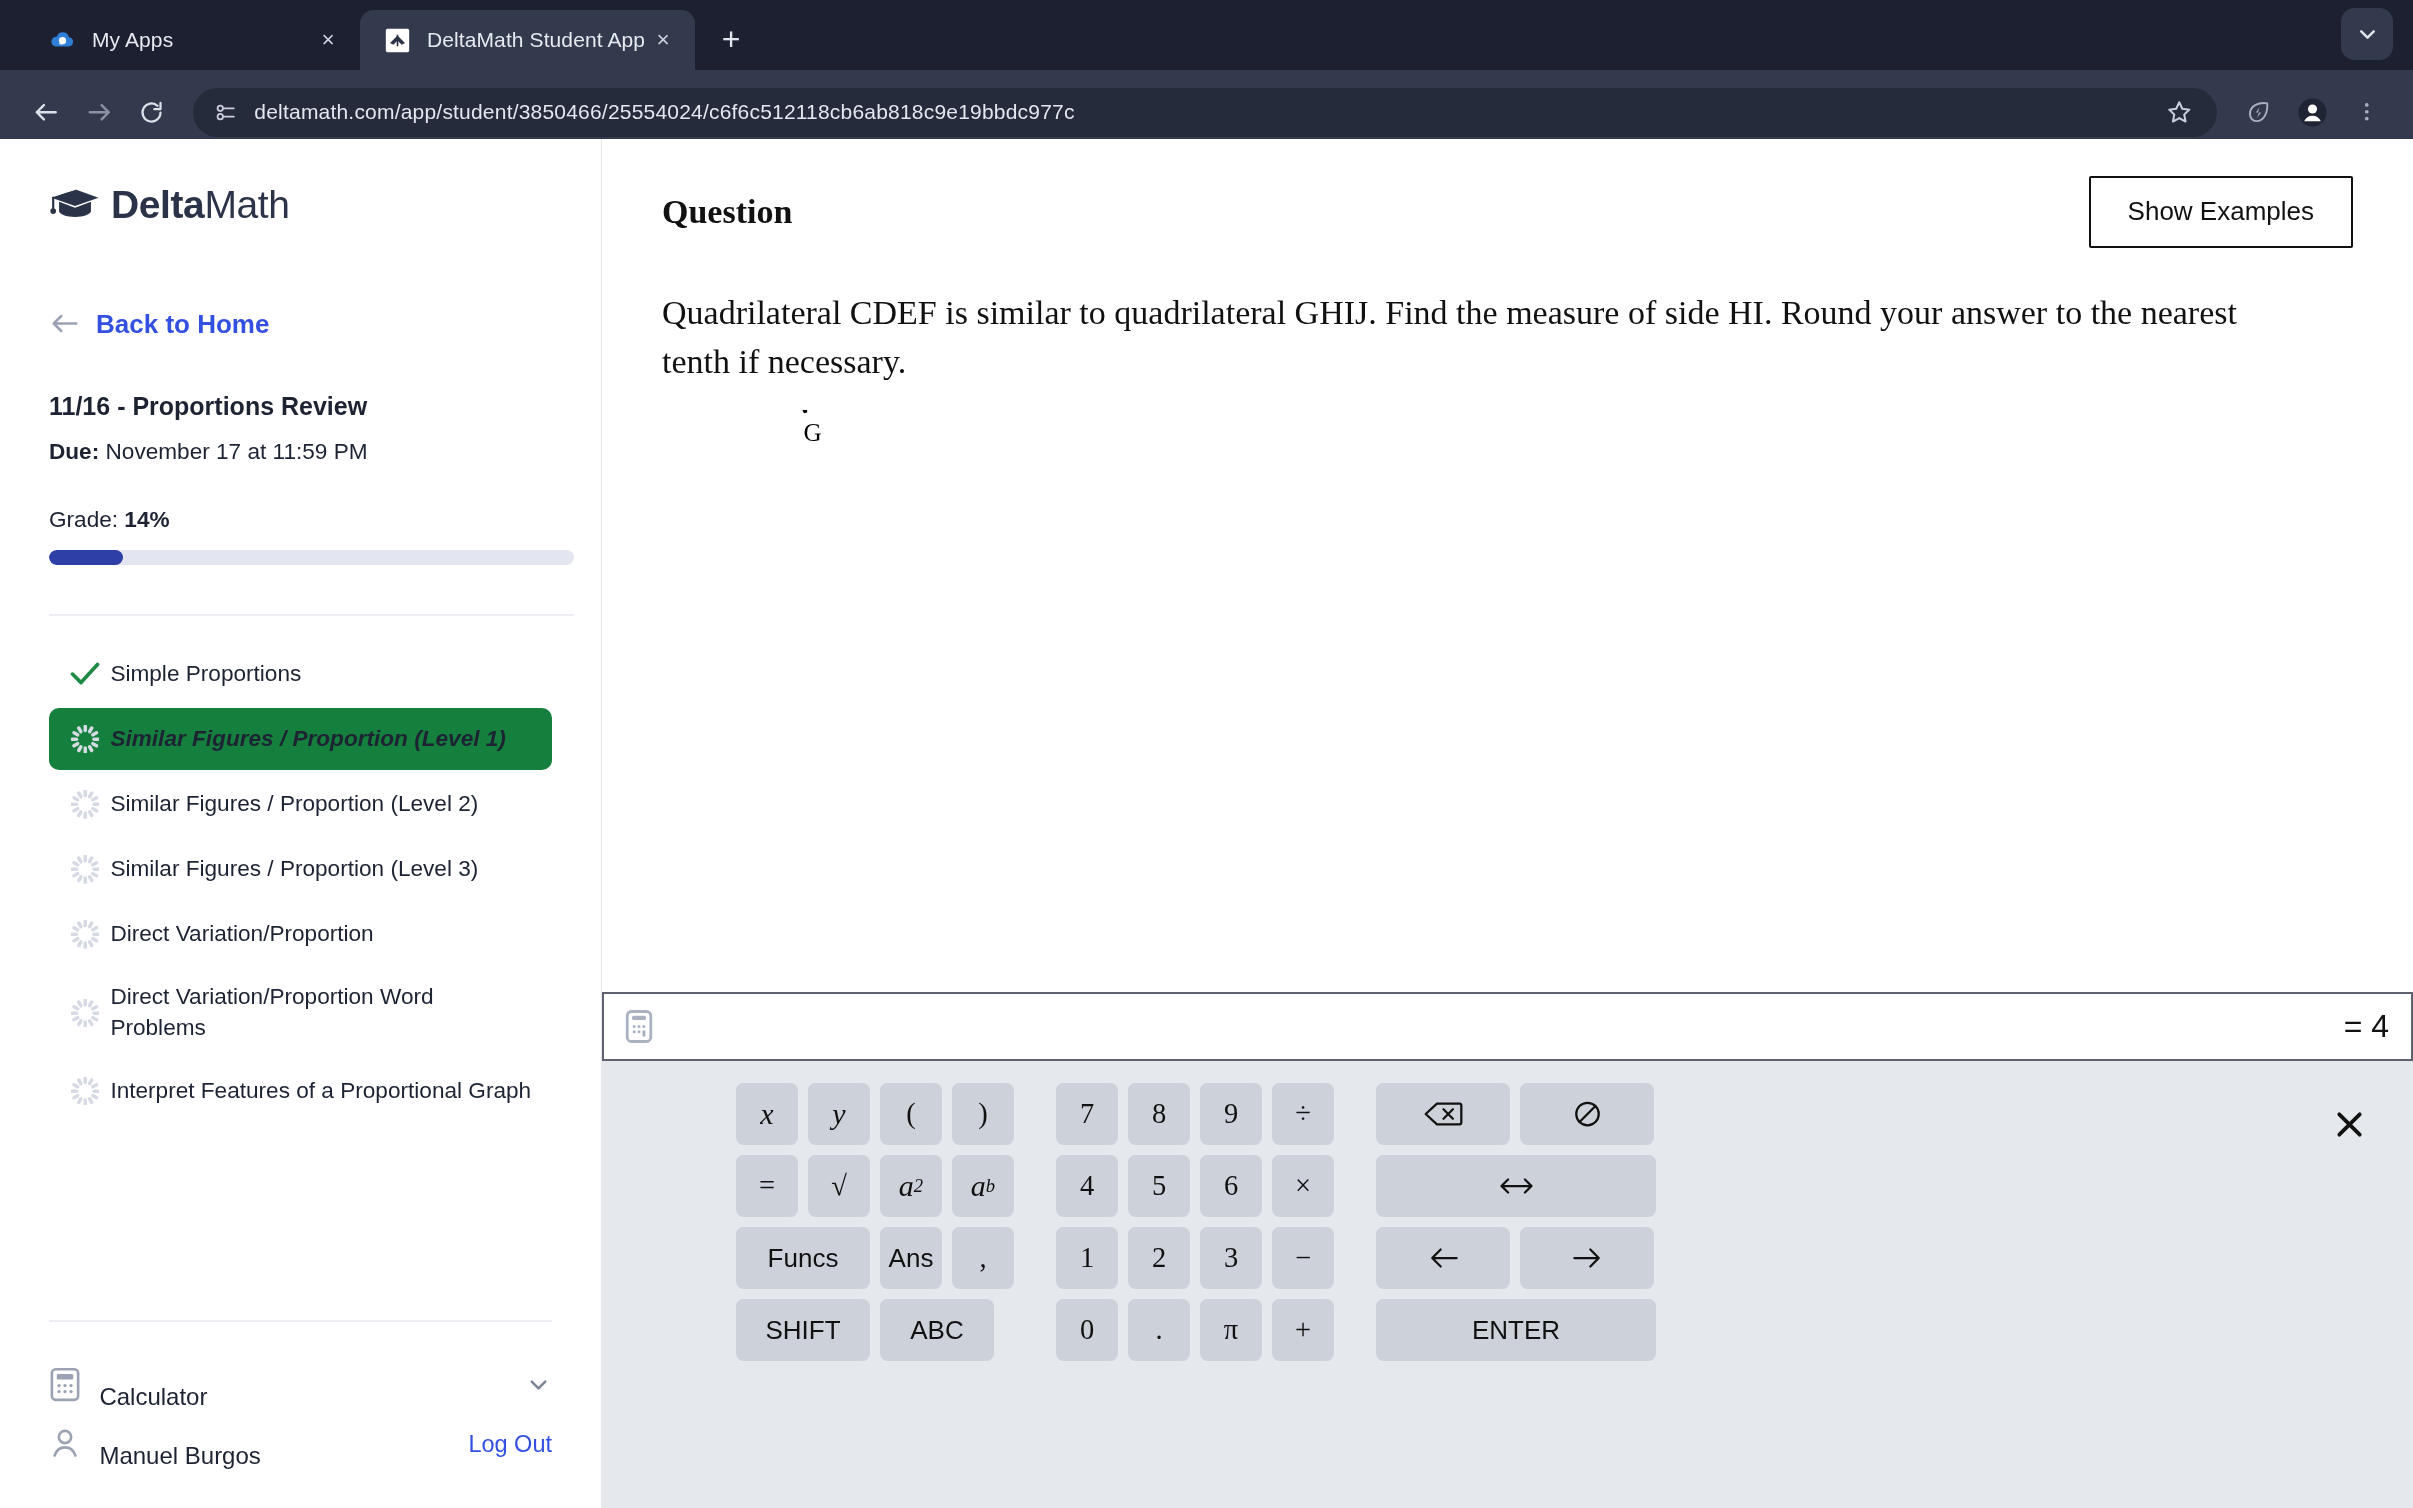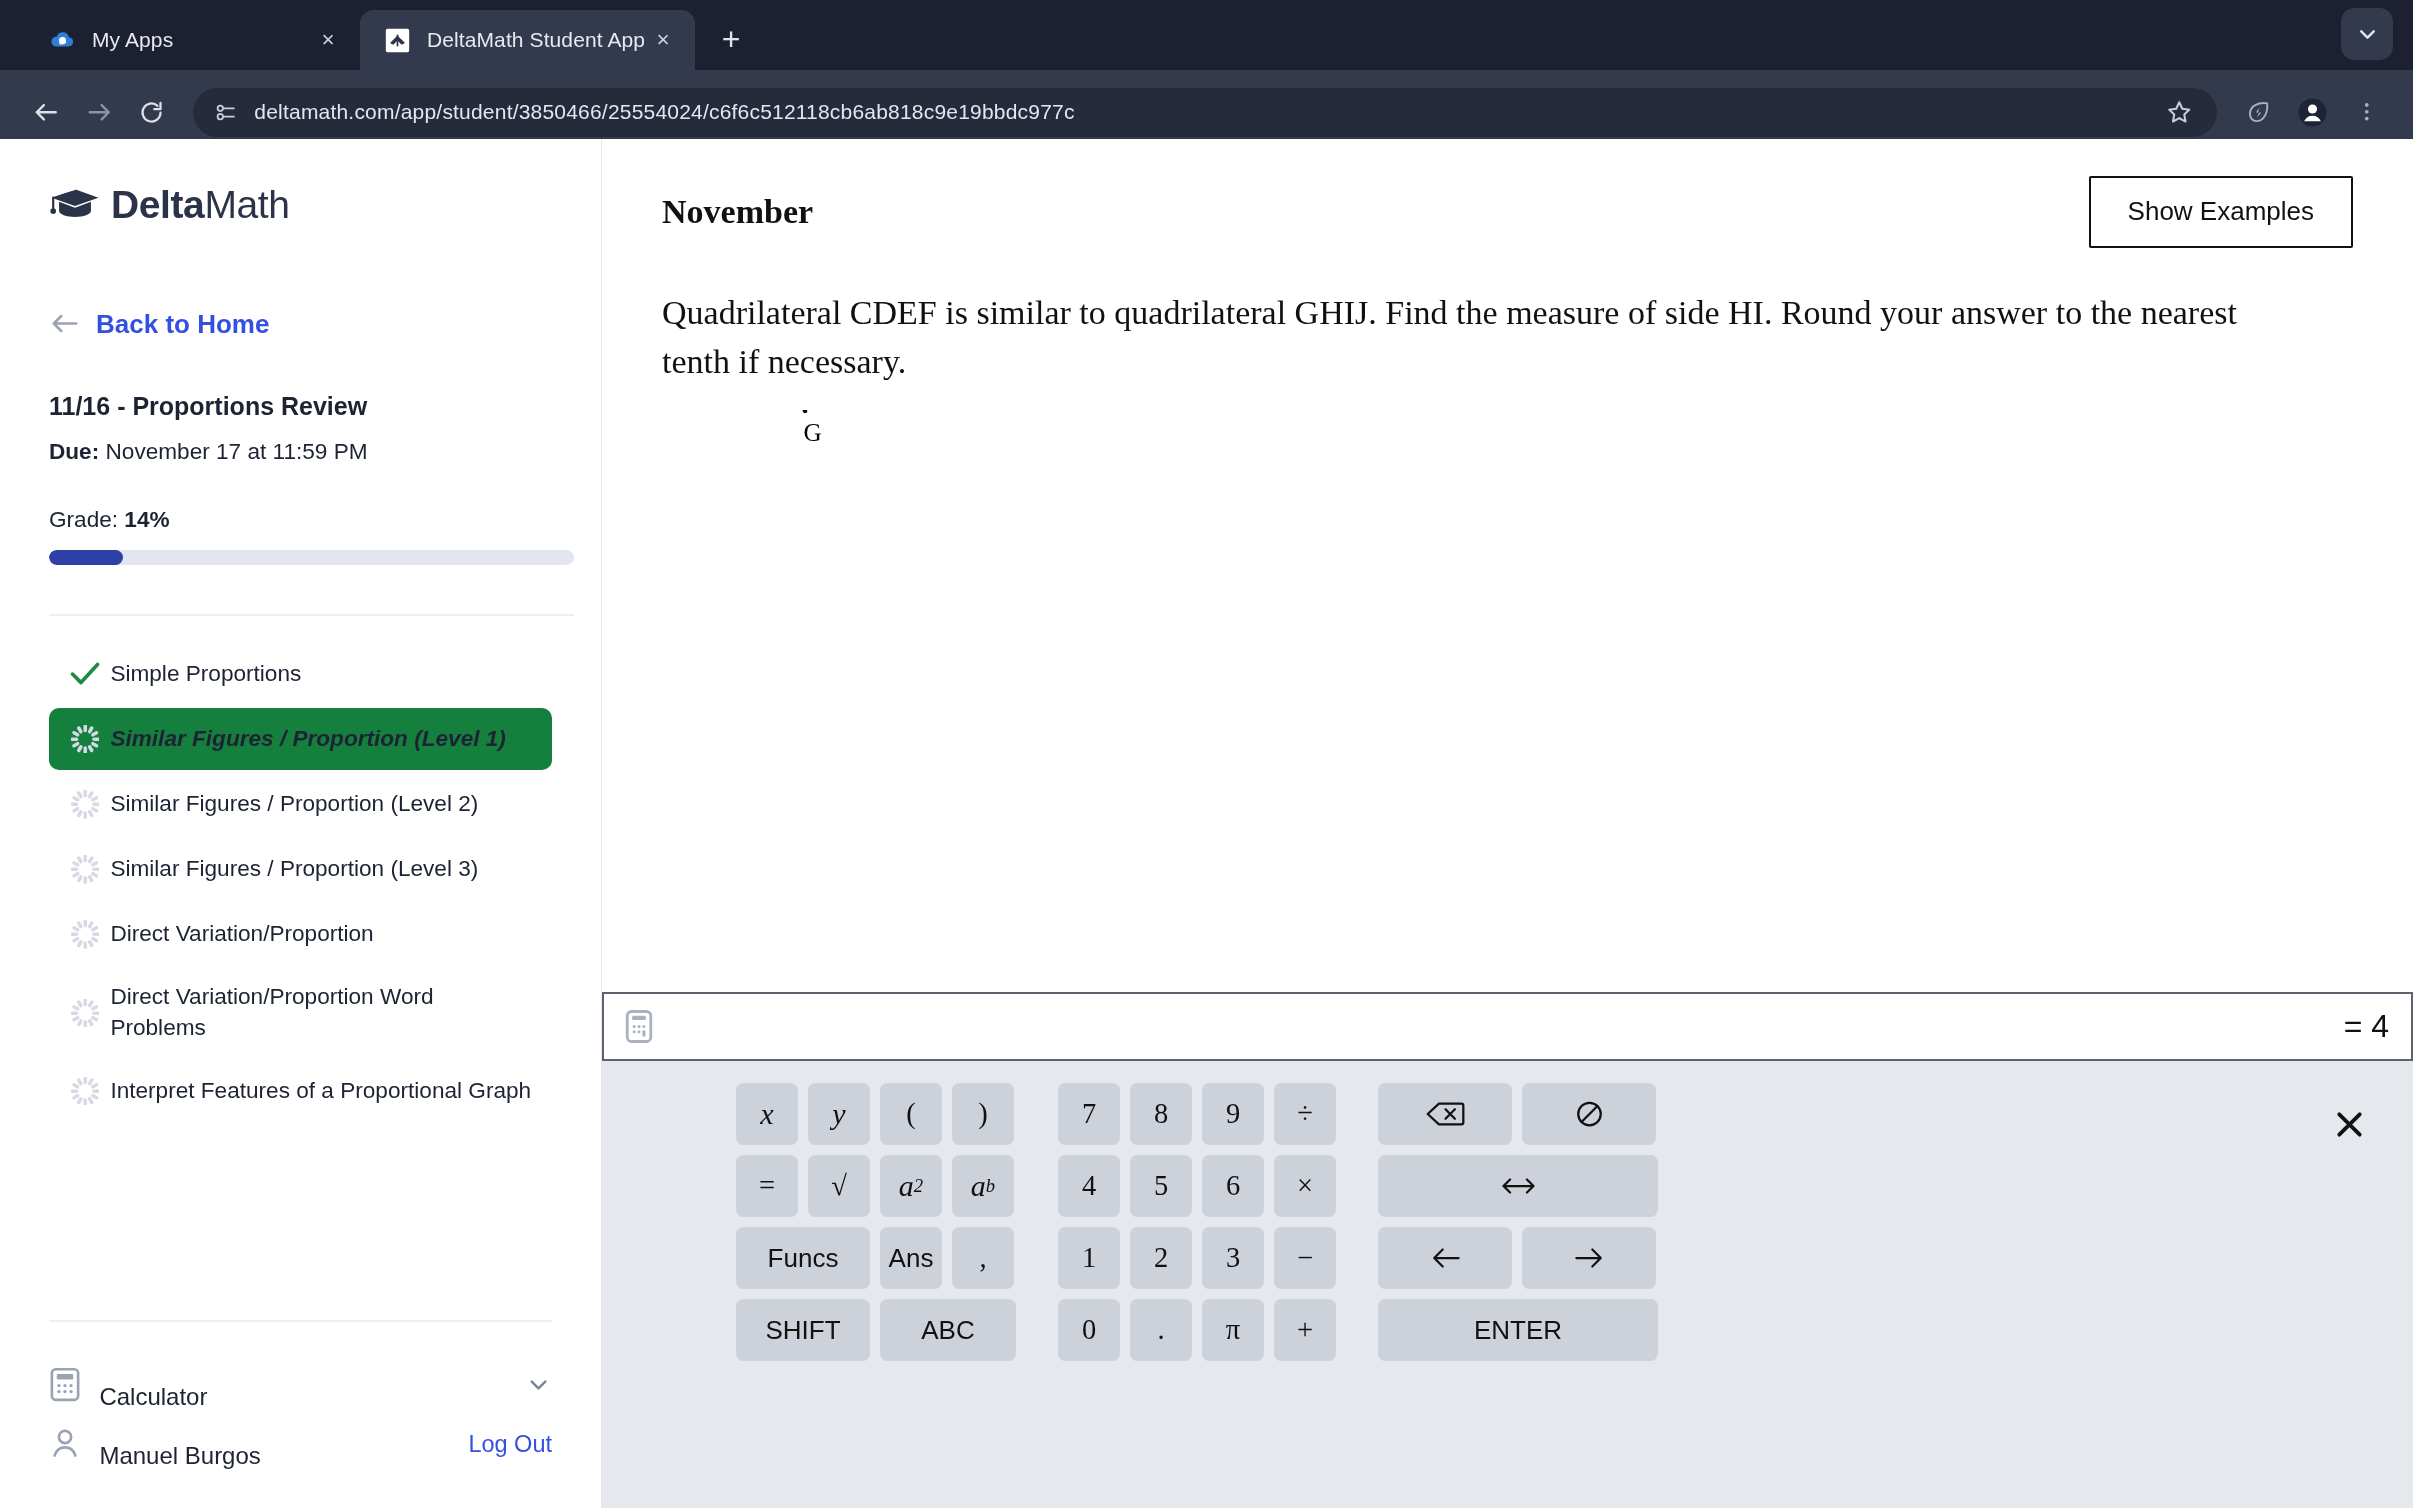--- a/index.html
+++ b/index.html
@@ -569,21 +569,21 @@
           </span>
           <span class="lbl">Manuel Burgos</span>
           <span class="logout">Log Out</span>
         </div>
       </div>
     </div>
 
     <div class="main">
 
       <div class="qhead">
-        <span class="q-title">November</span>
+        <span class="q-title">Question</span>
         <button class="show-ex">Show Examples</button>
       </div>
 
       <div class="qtext">Quadrilateral CDEF is similar to quadrilateral GHIJ. Find the measure of side HI. Round your answer to the nearest tenth if necessary.</div>
 
       <div class="figure">
         <svg id="figSvg" width="100%" height="603" viewBox="0 0 2162 720" preserveAspectRatio="xMinYMin meet">
             <g>
               <polygon points="-137.0,86.0 -138.0,-18.0 -226.0,-183.0 -226.0,-102.0" fill="none" stroke="#000" stroke-width="4" stroke-linejoin="miter"></polygon>
               <text x="-129.1" y="120.8" text-anchor="middle" font-family="&quot;Liberation Serif&quot;, serif" font-size="30" fill="#000">C</text>
@@ -655,21 +655,21 @@
             <div class="key k-ital" style="width: 62px;">a<span class="sup">2</span></div>
             <div class="key k-ital" style="width: 62px;">a<span class="sup">b</span></div>
           </div>
           <div class="kp-row">
             <div class="key" style="width: 134px;">Funcs</div>
             <div class="key" style="width: 62px;">Ans</div>
             <div class="key k-serif" style="width: 62px;">,</div>
           </div>
           <div class="kp-row">
             <div class="key" style="width: 134px;">SHIFT</div>
-            <div class="key" style="width: 136px;">ABC</div>
+            <div class="key" style="width: 114px;">ABC</div>
           </div>
         </div>
         <div class="kp-col">
           <div class="kp-row">
             <div class="key k-serif" style="width: 62px;">7</div>
             <div class="key k-serif" style="width: 62px;">8</div>
             <div class="key k-serif" style="width: 62px;">9</div>
             <div class="key k-serif" style="width: 62px;">÷</div>
           </div>
           <div class="kp-row">

